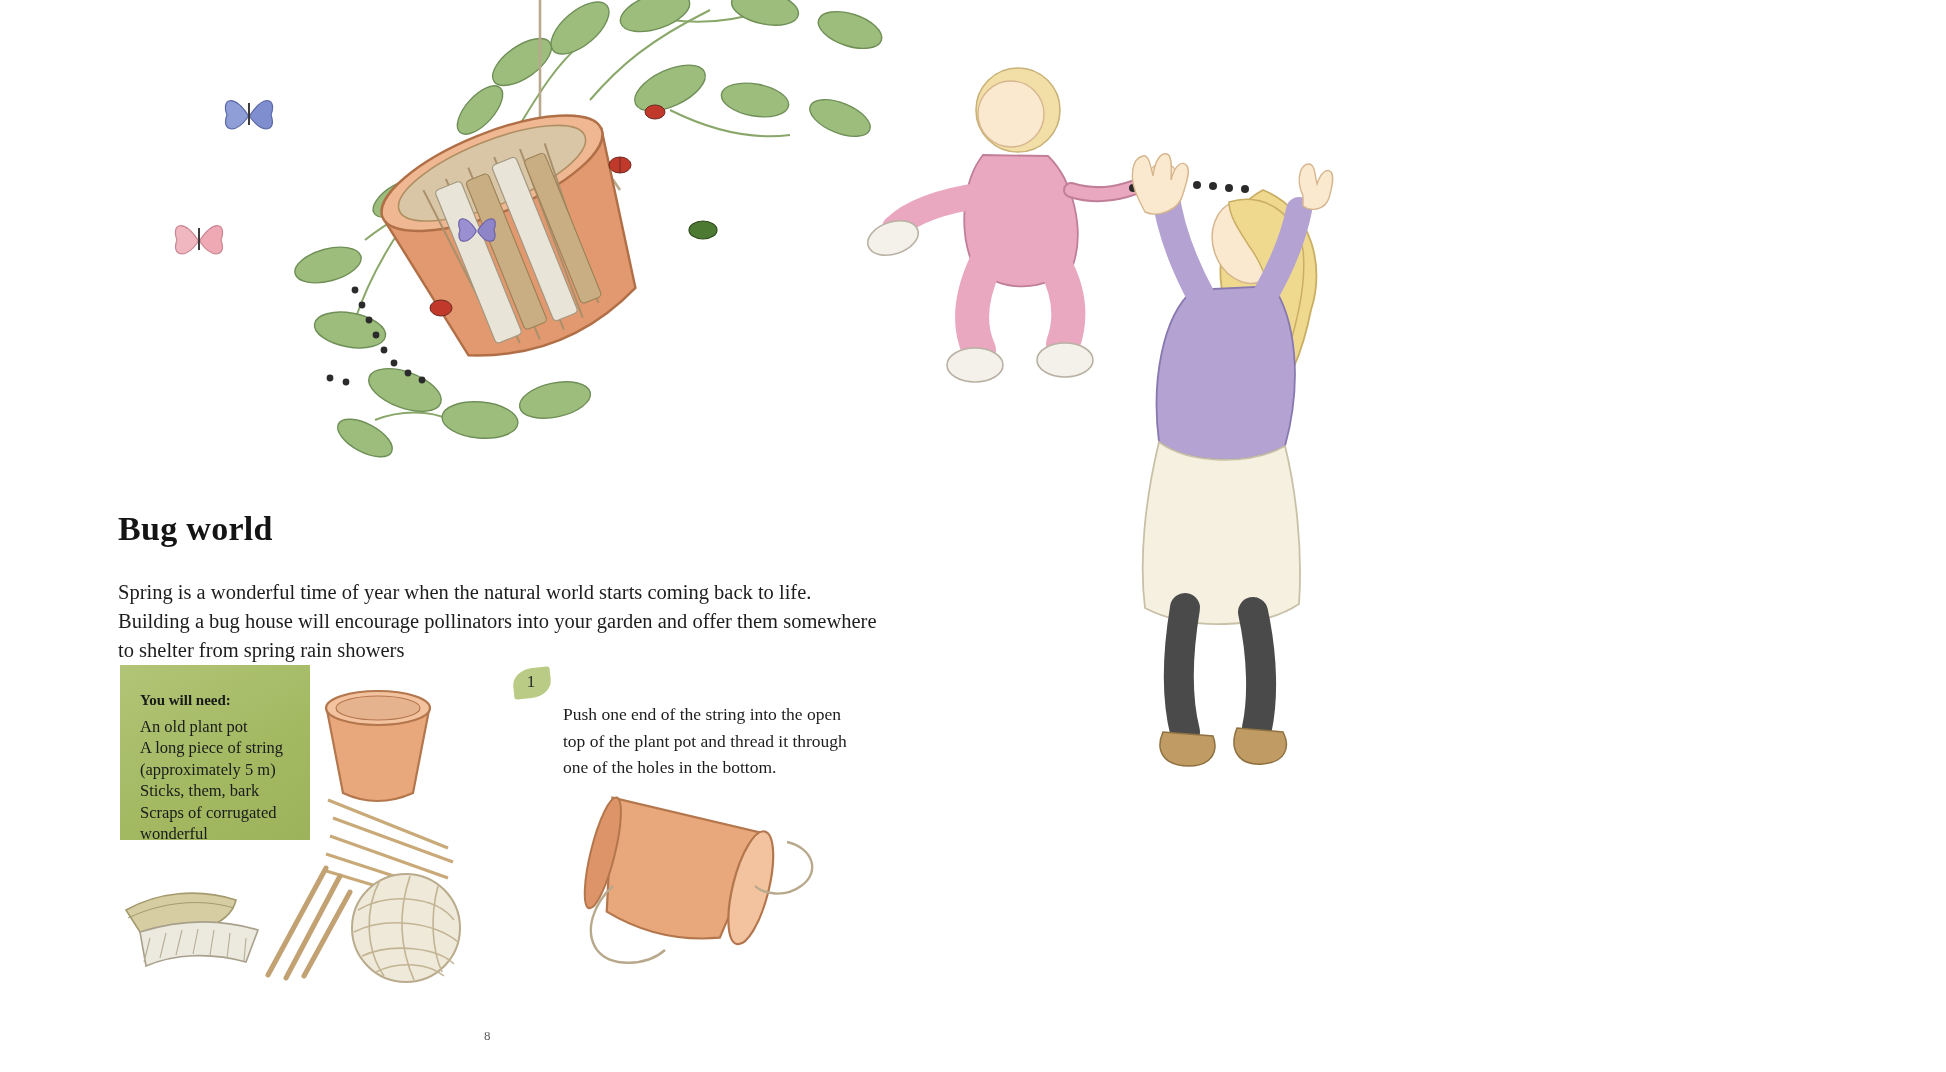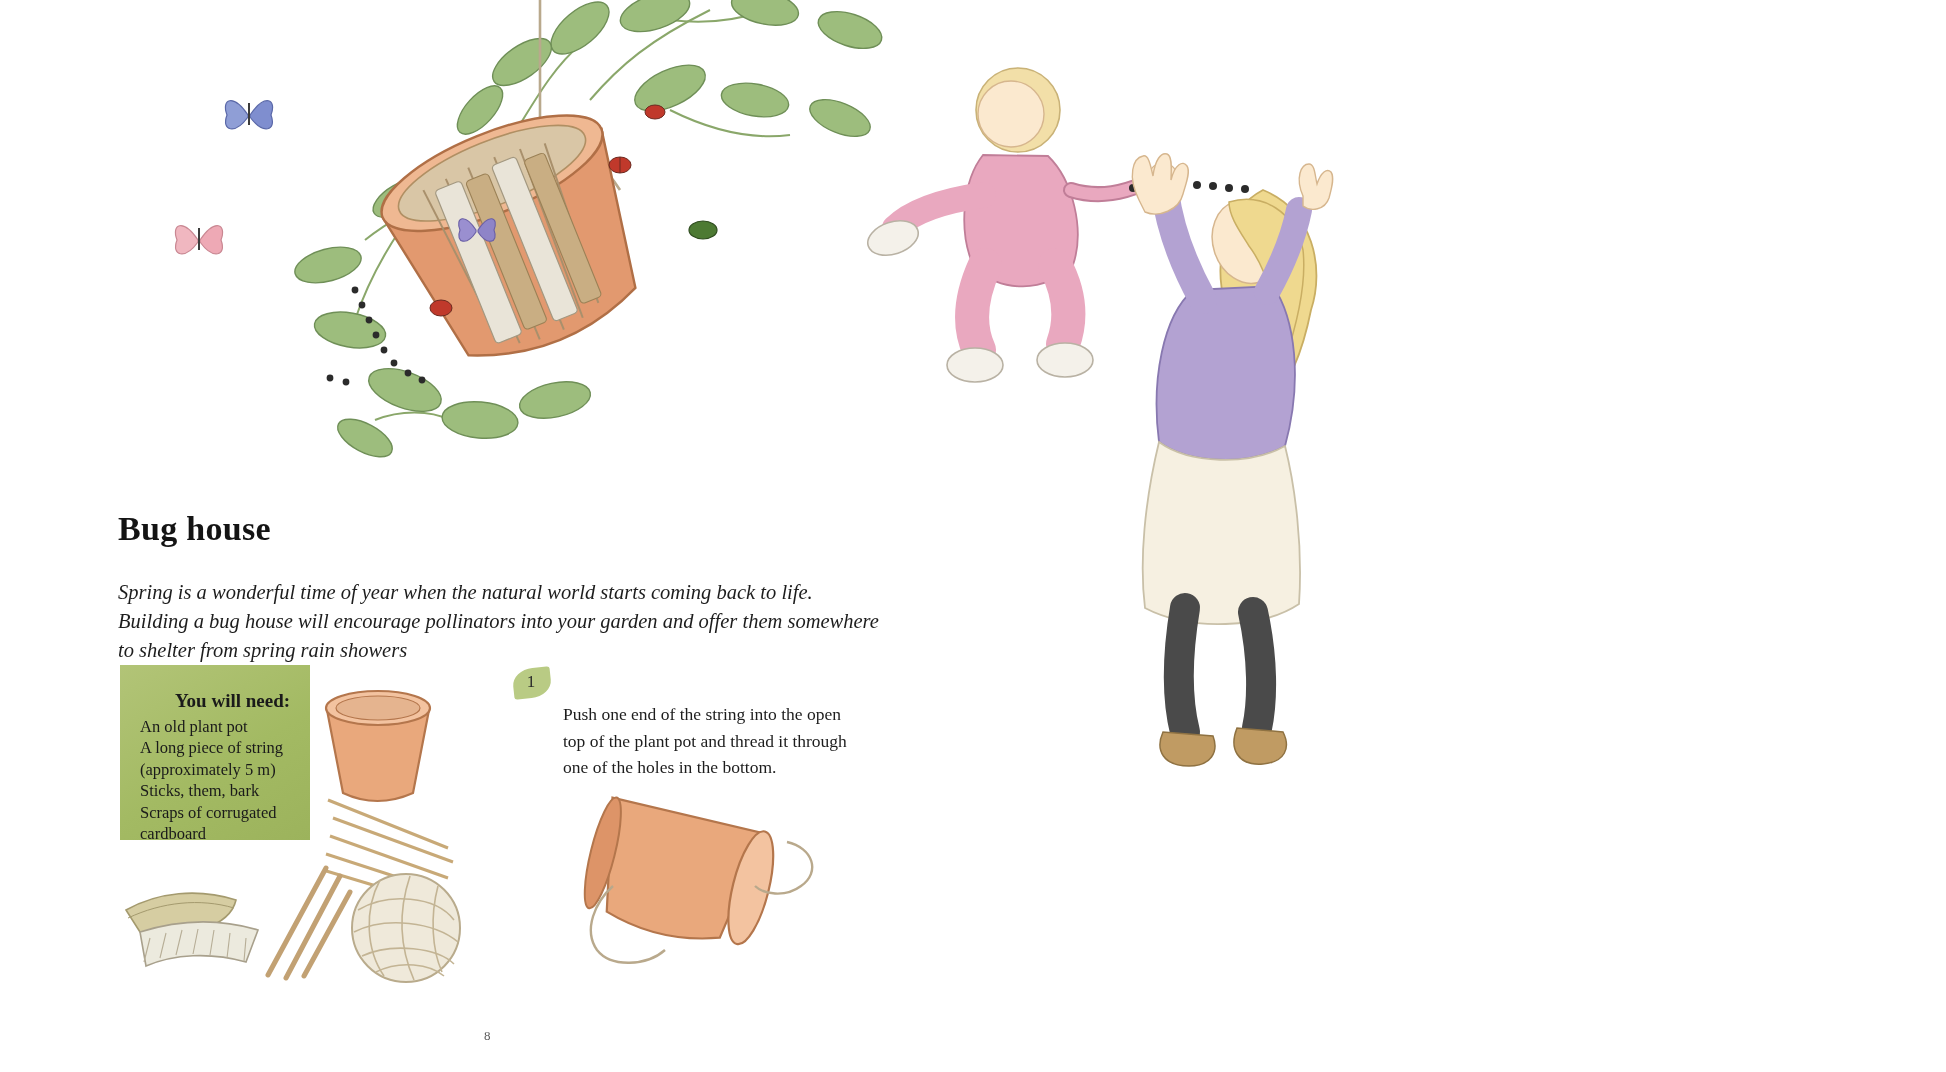--- a/index.html
+++ b/index.html
@@ -47,21 +47,20 @@
     font-family: "Liberation Serif", serif;
     letter-spacing: 0.3px;
     color: #141414;
   }
 
   .intro {
     position: absolute;
     left: 118px;
     top: 557px;
     width: 770px;
-    font-style: italic;
     font-size: 20.5px;
     line-height: 29px;
     color: #1d1d1d;
   }
 
   
   .need-box {
     position: absolute;
     left: 120px;
     top: 665px;
@@ -76,24 +75,23 @@
     left: 140px;
     top: 690px;
     width: 175px;
     font-family: "Liberation Serif", serif;
     font-size: 16.5px;
     line-height: 21.5px;
     color: #1a1a1a;
   }
   .need-title {
     font-weight: bold;
-    font-size: 19px;
+    font-size: 15px;
     display: block;
     margin-bottom: 4px;
-    margin-left: 35px;
   }
 
   
   .step {
     position: absolute;
   }
   .leaf-num {
     position: absolute;
     width: 38px;
     height: 30px;
@@ -236,30 +234,30 @@
         <line x1="34" y1="18" x2="34" y2="40" stroke="#3c3c3c" stroke-width="2"></line>
       </svg>
     </div>
     <div class="ill" style="left:450px; top:205px; width:55px; height:50px;">
       <svg width="55" height="50" viewBox="0 0 55 50">
         <path d="M26 25 C15 8 5 12 10 25 C5 38 17 41 26 27 Z" fill="#9a8fd0" stroke="#6a5fa6" stroke-width="1.1"></path>
         <path d="M28 25 C39 8 49 12 44 25 C49 38 37 41 28 27 Z" fill="#8e84c8" stroke="#6a5fa6" stroke-width="1.1"></path>
       </svg>
     </div>
 
-    <h1 class="title">Bug house</h1>
+    <h1 class="title">Bug world</h1>
     <p class="intro">Spring is a wonderful time of year when the natural world starts coming back to life. Building a bug house will encourage pollinators into your garden and offer them somewhere to shelter from spring rain showers</p>
 
     <div class="need-box"></div>
     <div class="need-inner">
       <span class="need-title">You will need:</span>
       <div>An old plant pot</div>
       <div>A long piece of string (approximately 5 m)</div>
       <div>Sticks, them, bark</div>
-      <div>Scraps of corrugated cardboard</div>
+      <div>Scraps of corrugated wonderful</div>
     </div>
 
     <div class="ill" style="left:305px; top:675px; width:145px; height:140px;">
       <svg width="145" height="140" viewBox="0 0 145 140">
         <path d="M22 35 L38 118 Q72 134 108 118 L124 35 Z" fill="#e9a87c" stroke="#b4764c" stroke-width="2.2"></path>
         <ellipse cx="73" cy="33" rx="52" ry="17" fill="#f3c3a0" stroke="#b4764c" stroke-width="2.2"></ellipse>
         <ellipse cx="73" cy="33" rx="42" ry="12" fill="#e5b48f" stroke="#b4764c" stroke-width="1.2"></ellipse>
       </svg>
     </div>
 

